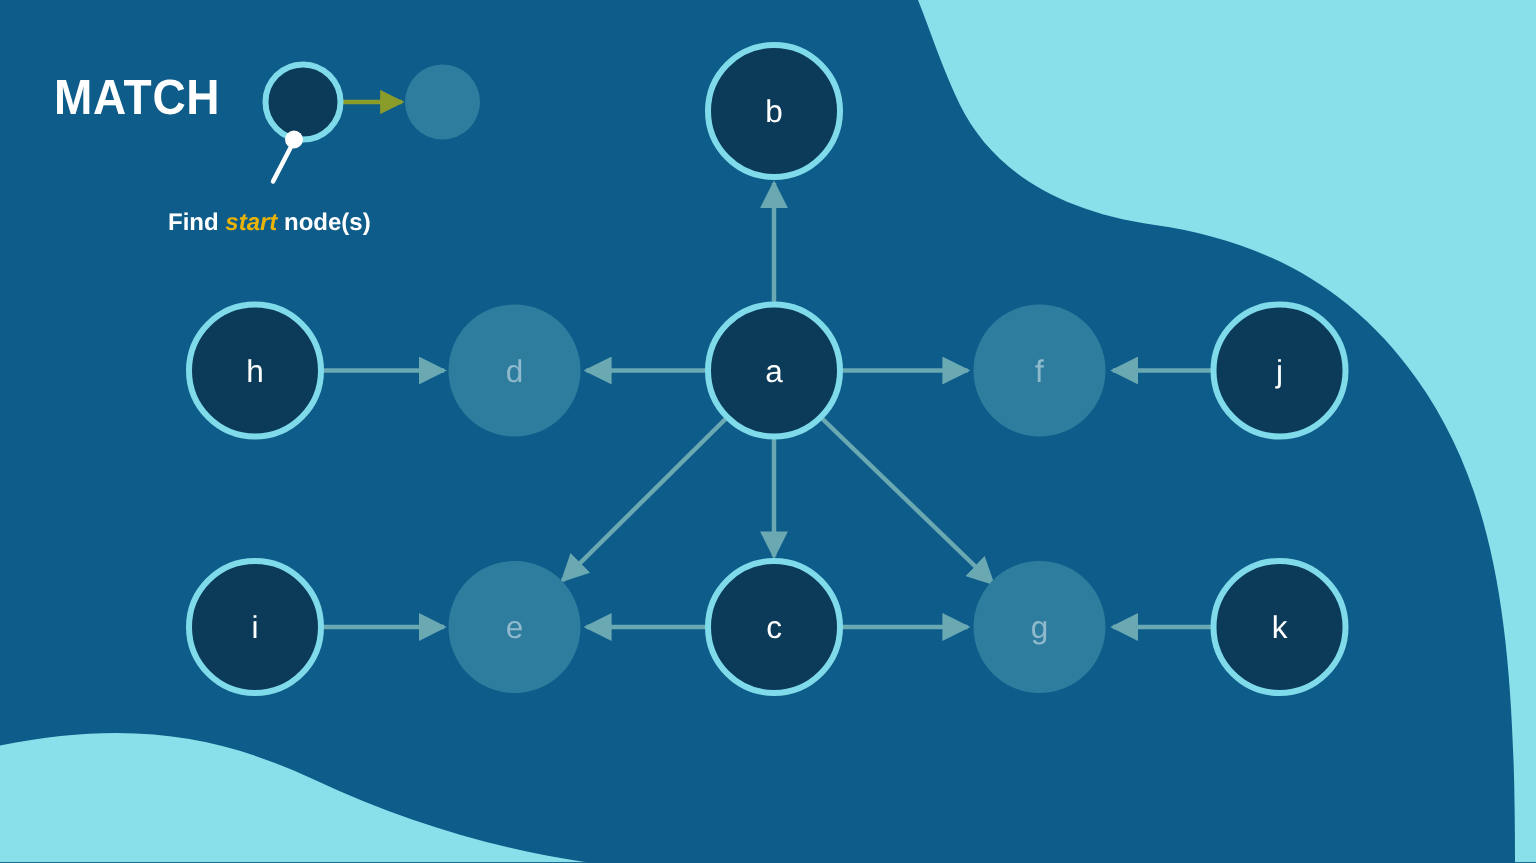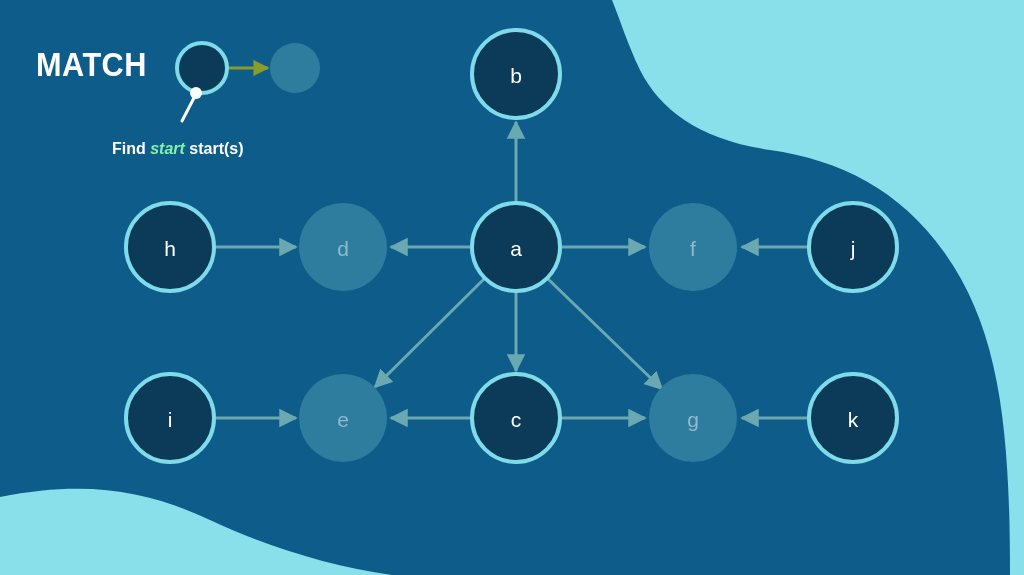--- a/index.html
+++ b/index.html
@@ -62,21 +62,21 @@
     left: 112px;
     top: 141px;
     color: #ffffff;
     font-family: "Liberation Sans", sans-serif;
     font-weight: bold;
     font-size: 16px;
     white-space: nowrap;
     line-height: 1;
   }
   #legend-caption .kw {
-    color: #86efac;
+    color: #eab308;
     font-style: italic;
     font-weight: bold;
     margin-top: 40px;
   }
 </style>
 </head>
 <body>
 
 <div id="stage">
 
@@ -192,15 +192,15 @@
 
     <circle cx="202" cy="68" r="25" fill="#0b3b59" stroke="#7fdbe9" stroke-width="4"></circle>
 
     <line x1="196" y1="94" x2="182" y2="121" stroke="#ffffff" stroke-width="3" stroke-linecap="round"></line>
 
     <circle cx="196" cy="93" r="6" fill="#ffffff"></circle>
   </svg>
 
   <div id="match-title">MATCH</div>
 
-  <div id="legend-caption"><span>Find </span><span class="kw">start</span><span> start(s)</span></div>
+  <div id="legend-caption"><span>Find </span><span class="kw">start</span><span> node(s)</span></div>
 
 </div>
 
 </body></html>

